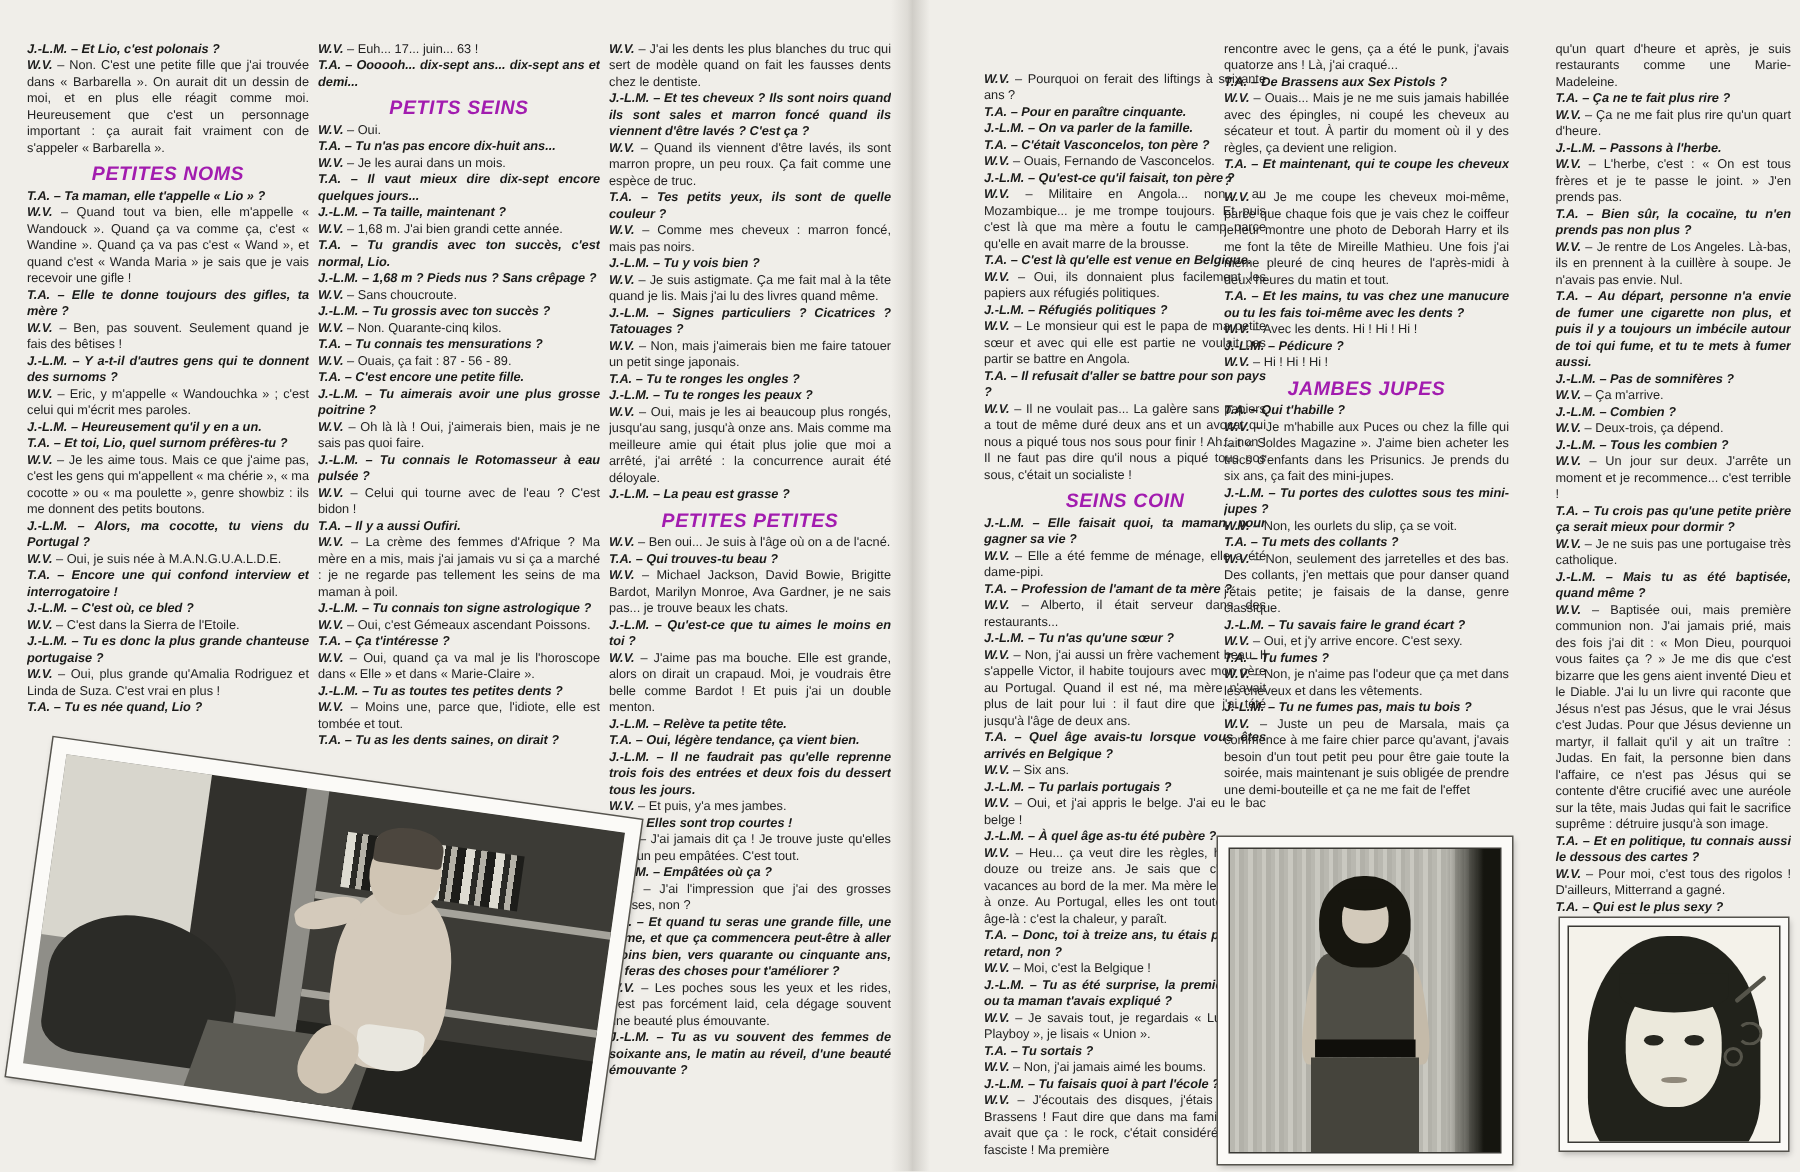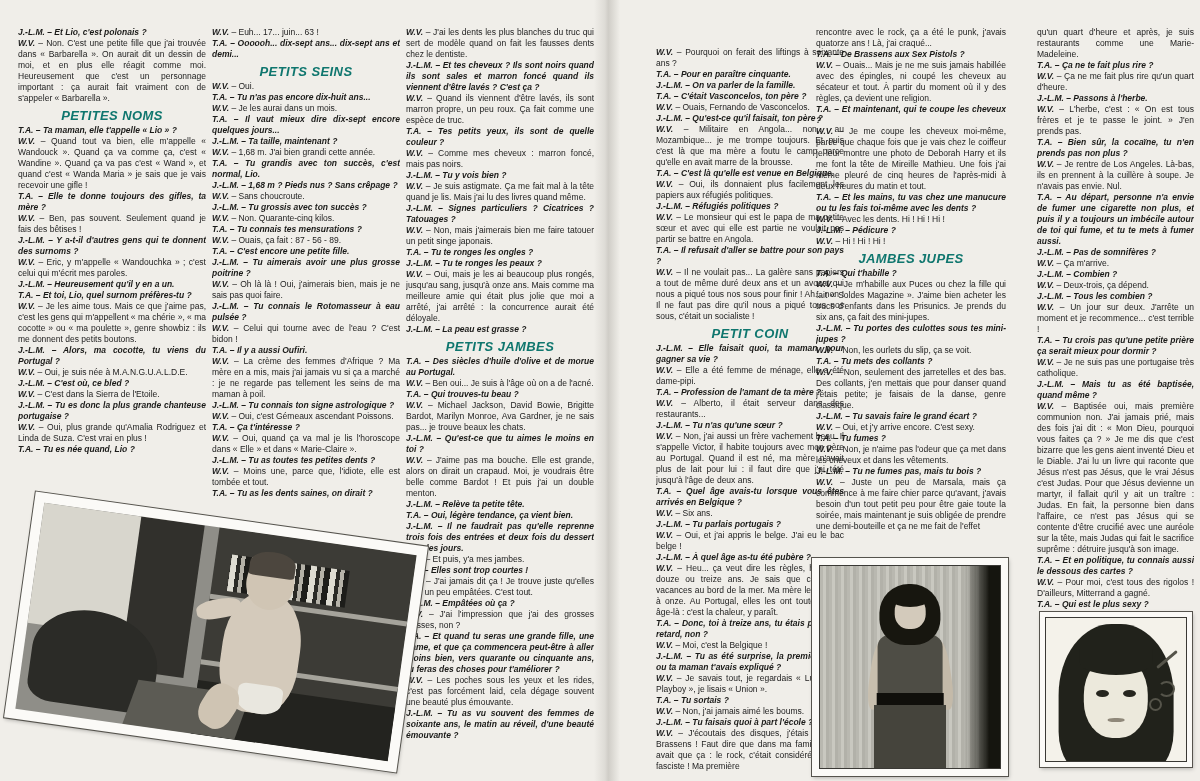--- a/index.html
+++ b/index.html
@@ -16,21 +16,21 @@
   .col{
     position:absolute;font-size:8.5px;line-height:11px;text-align:justify;
     overflow:hidden;color:#222;
   }
   .col p{margin:0;}
   .col p.q{font-style:italic;font-weight:bold;color:#1a1a18;}
   .col p.a{font-style:normal;font-weight:normal;}
   .spk{font-weight:bold;font-style:italic;}
   h3.sec{
     font-size:13px;font-weight:bold;font-style:italic;text-align:center;
-    margin:6px 0 4px 0;letter-spacing:.4px;color:#0f766e;
+    margin:6px 0 4px 0;letter-spacing:.4px;color:#a21caf;
   }
   .pagenum{position:absolute;font-size:16px;color:#33332f;margin-top:33px;}
   
   .photo-frame{position:absolute;background:#fbfaf7;box-shadow:0 0 0 1px #55534d, 1px 2px 4px rgba(0,0,0,.25);}
   
   .baby-frame{left:18px;top:518px;width:396px;height:228px;transform:rotate(8deg);transform-origin:50% 50%;padding:10px;box-sizing:border-box;}
   .baby-scene{position:relative;width:100%;height:100%;background:#8f8e88;overflow:hidden;}
   .baby-wall{position:absolute;left:0;top:0;width:34%;height:58%;background:#d8d6cd;}
   .baby-panel{position:absolute;left:26%;top:0;width:17%;height:74%;background:#31302c;}
   .baby-shelves{position:absolute;left:47%;top:0;width:53%;height:100%;background:#3c3b36;}
@@ -91,20 +91,21 @@
       <p class="a"><span class="spk">W.V. </span>– Quand tout va bien, elle m'appelle « Wandouck ». Quand ça va comme ça, c'est « Wandine ». Quand ça va pas c'est « Wand », et quand c'est « Wanda Maria » je sais que je vais recevoir une gifle !</p>
       <p class="q"><span class="spk">T.A. </span>– Elle te donne toujours des gifles, ta mère ?</p>
       <p class="a"><span class="spk">W.V. </span>– Ben, pas souvent. Seulement quand je fais des bêtises !</p>
       <p class="q"><span class="spk">J.-L.M. </span>– Y a-t-il d'autres gens qui te donnent des surnoms ?</p>
       <p class="a"><span class="spk">W.V. </span>– Eric, y m'appelle « Wandouchka » ; c'est celui qui m'écrit mes paroles.</p>
       <p class="q"><span class="spk">J.-L.M. </span>– Heureusement qu'il y en a un.</p>
       <p class="q"><span class="spk">T.A. </span>– Et toi, Lio, quel surnom préfères-tu ?</p>
       <p class="a"><span class="spk">W.V. </span>– Je les aime tous. Mais ce que j'aime pas, c'est les gens qui m'appellent « ma chérie », « ma cocotte » ou « ma poulette », genre showbiz : ils me donnent des petits boutons.</p>
       <p class="q"><span class="spk">J.-L.M. </span>– Alors, ma cocotte, tu viens du Portugal ?</p>
       <p class="a"><span class="spk">W.V. </span>– Oui, je suis née à M.A.N.G.U.A.L.D.E.</p>
+      <p class="q"><span class="spk">T.A. </span>– Encore une qui confond interview et interrogatoire !</p>
       <p class="q"><span class="spk">J.-L.M. </span>– C'est où, ce bled ?</p>
       <p class="a"><span class="spk">W.V. </span>– C'est dans la Sierra de l'Etoile.</p>
       <p class="q"><span class="spk">J.-L.M. </span>– Tu es donc la plus grande chanteuse portugaise ?</p>
       <p class="a"><span class="spk">W.V. </span>– Oui, plus grande qu'Amalia Rodriguez et Linda de Suza. C'est vrai en plus !</p>
       <p class="q"><span class="spk">T.A. </span>– Tu es née quand, Lio ?</p>
     </div>
   <div class="col" style="left:212px;top:27px;width:188px;height:494px;">
       <p class="a"><span class="spk">W.V. </span>– Euh... 17... juin... 63 !</p>
       <p class="q"><span class="spk">T.A. </span>– Oooooh... dix-sept ans... dix-sept ans et demi...</p>
       <h3 class="sec">PETITS SEINS</h3>
@@ -143,22 +144,21 @@
       <p class="q"><span class="spk">T.A. </span>– Tes petits yeux, ils sont de quelle couleur ?</p>
       <p class="a"><span class="spk">W.V. </span>– Comme mes cheveux : marron foncé, mais pas noirs.</p>
       <p class="q"><span class="spk">J.-L.M. </span>– Tu y vois bien ?</p>
       <p class="a"><span class="spk">W.V. </span>– Je suis astigmate. Ça me fait mal à la tête quand je lis. Mais j'ai lu des livres quand même.</p>
       <p class="q"><span class="spk">J.-L.M. </span>– Signes particuliers ? Cicatrices ? Tatouages ?</p>
       <p class="a"><span class="spk">W.V. </span>– Non, mais j'aimerais bien me faire tatouer un petit singe japonais.</p>
       <p class="q"><span class="spk">T.A. </span>– Tu te ronges les ongles ?</p>
       <p class="q"><span class="spk">J.-L.M. </span>– Tu te ronges les peaux ?</p>
       <p class="a"><span class="spk">W.V. </span>– Oui, mais je les ai beaucoup plus rongés, jusqu'au sang, jusqu'à onze ans. Mais comme ma meilleure amie qui était plus jolie que moi a arrêté, j'ai arrêté : la concurrence aurait été déloyale.</p>
       <p class="q"><span class="spk">J.-L.M. </span>– La peau est grasse ?</p>
-      <h3 class="sec">PETITS JAMBES</h3>
-      <p class="q"><span class="spk">T.A. </span>– Des siècles d'huile d'olive et de morue au Portugal.</p>
+      <h3 class="sec">PETITES PETITES</h3>
       <p class="a"><span class="spk">W.V. </span>– Ben oui... Je suis à l'âge où on a de l'acné.</p>
       <p class="q"><span class="spk">T.A. </span>– Qui trouves-tu beau ?</p>
       <p class="a"><span class="spk">W.V. </span>– Michael Jackson, David Bowie, Brigitte Bardot, Marilyn Monroe, Ava Gardner, je ne sais pas... je trouve beaux les chats.</p>
       <p class="q"><span class="spk">J.-L.M. </span>– Qu'est-ce que tu aimes le moins en toi ?</p>
       <p class="a"><span class="spk">W.V. </span>– J'aime pas ma bouche. Elle est grande, alors on dirait un crapaud. Moi, je voudrais être belle comme Bardot ! Et puis j'ai un double menton.</p>
       <p class="q"><span class="spk">J.-L.M. </span>– Relève ta petite tête.</p>
       <p class="q"><span class="spk">T.A. </span>– Oui, légère tendance, ça vient bien.</p>
       <p class="q"><span class="spk">J.-L.M. </span>– Il ne faudrait pas qu'elle reprenne trois fois des entrées et deux fois du dessert tous les jours.</p>
       <p class="a"><span class="spk">W.V. </span>– Et puis, y'a mes jambes.</p>
       <p class="q"><span class="spk">T.A. </span>– Elles sont trop courtes !</p>
@@ -177,21 +177,21 @@
       <p class="q"><span class="spk">T.A. </span>– C'était Vasconcelos, ton père ?</p>
       <p class="a"><span class="spk">W.V. </span>– Ouais, Fernando de Vasconcelos.</p>
       <p class="q"><span class="spk">J.-L.M. </span>– Qu'est-ce qu'il faisait, ton père ?</p>
       <p class="a"><span class="spk">W.V. </span>– Militaire en Angola... non... au Mozambique... je me trompe toujours. Et puis c'est là que ma mère a foutu le camp parce qu'elle en avait marre de la brousse.</p>
       <p class="q"><span class="spk">T.A. </span>– C'est là qu'elle est venue en Belgique.</p>
       <p class="a"><span class="spk">W.V. </span>– Oui, ils donnaient plus facilement les papiers aux réfugiés politiques.</p>
       <p class="q"><span class="spk">J.-L.M. </span>– Réfugiés politiques ?</p>
       <p class="a"><span class="spk">W.V. </span>– Le monsieur qui est le papa de ma petite sœur et avec qui elle est partie ne voulait pas partir se battre en Angola.</p>
       <p class="q"><span class="spk">T.A. </span>– Il refusait d'aller se battre pour son pays ?</p>
       <p class="a"><span class="spk">W.V. </span>– Il ne voulait pas... La galère sans papiers a tout de même duré deux ans et un avocat qui nous a piqué tous nos sous pour finir ! Ah... non ! Il ne faut pas dire qu'il nous a piqué tous nos sous, c'était un socialiste !</p>
-      <h3 class="sec">PETIT COIN</h3>
+      <h3 class="sec">SEINS COIN</h3>
       <p class="q"><span class="spk">J.-L.M. </span>– Elle faisait quoi, ta maman, pour gagner sa vie ?</p>
       <p class="a"><span class="spk">W.V. </span>– Elle a été femme de ménage, elle a été dame-pipi.</p>
       <p class="q"><span class="spk">T.A. </span>– Profession de l'amant de ta mère ?</p>
       <p class="a"><span class="spk">W.V. </span>– Alberto, il était serveur dans des restaurants...</p>
       <p class="q"><span class="spk">J.-L.M. </span>– Tu n'as qu'une sœur ?</p>
       <p class="a"><span class="spk">W.V. </span>– Non, j'ai aussi un frère vachement beau. Il s'appelle Victor, il habite toujours avec mon père au Portugal. Quand il est né, ma mère n'avait plus de lait pour lui : il faut dire que j'ai tété jusqu'à l'âge de deux ans.</p>
       <p class="q"><span class="spk">T.A. </span>– Quel âge avais-tu lorsque vous êtes arrivés en Belgique ?</p>
       <p class="a"><span class="spk">W.V. </span>– Six ans.</p>
       <p class="q"><span class="spk">J.-L.M. </span>– Tu parlais portugais ?</p>
       <p class="a"><span class="spk">W.V. </span>– Oui, et j'ai appris le belge. J'ai eu le bac belge !</p>
@@ -200,21 +200,21 @@
       <p class="q"><span class="spk">T.A. </span>– Donc, toi à treize ans, tu étais plutôt en retard, non ?</p>
       <p class="a"><span class="spk">W.V. </span>– Moi, c'est la Belgique !</p>
       <p class="q"><span class="spk">J.-L.M. </span>– Tu as été surprise, la première fois, ou ta maman t'avais expliqué ?</p>
       <p class="a"><span class="spk">W.V. </span>– Je savais tout, je regardais « Lui » et « Playboy », je lisais « Union ».</p>
       <p class="q"><span class="spk">T.A. </span>– Tu sortais ?</p>
       <p class="a"><span class="spk">W.V. </span>– Non, j'ai jamais aimé les boums.</p>
       <p class="q"><span class="spk">J.-L.M. </span>– Tu faisais quoi à part l'école ?</p>
       <p class="a"><span class="spk">W.V. </span>– J'écoutais des disques, j'étais folle de Brassens ! Faut dire que dans ma famille, il n'y avait que ça : le rock, c'était considéré comme fasciste ! Ma première</p>
     </div>
   <div class="col" style="left:816px;top:27px;width:190px;height:528px;">
-      <p class="a">rencontre avec le rock, ça a été le punk, j'avais quatorze ans ! Là, j'ai craqué...</p>
+      <p class="a">rencontre avec le gens, ça a été le punk, j'avais quatorze ans ! Là, j'ai craqué...</p>
       <p class="q"><span class="spk">T.A. </span>– De Brassens aux Sex Pistols ?</p>
       <p class="a"><span class="spk">W.V. </span>– Ouais... Mais je ne me suis jamais habillée avec des épingles, ni coupé les cheveux au sécateur et tout. À partir du moment où il y des règles, ça devient une religion.</p>
       <p class="q"><span class="spk">T.A. </span>– Et maintenant, qui te coupe les cheveux ?</p>
       <p class="a"><span class="spk">W.V. </span>– Je me coupe les cheveux moi-même, parce que chaque fois que je vais chez le coiffeur je leur montre une photo de Deborah Harry et ils me font la tête de Mireille Mathieu. Une fois j'ai même pleuré de cinq heures de l'après-midi à deux heures du matin et tout.</p>
       <p class="q"><span class="spk">T.A. </span>– Et les mains, tu vas chez une manucure ou tu les fais toi-même avec les dents ?</p>
       <p class="a"><span class="spk">W.V. </span>– Avec les dents. Hi ! Hi ! Hi !</p>
       <p class="q"><span class="spk">J.-L.M. </span>– Pédicure ?</p>
       <p class="a"><span class="spk">W.V. </span>– Hi ! Hi ! Hi !</p>
       <h3 class="sec">JAMBES JUPES</h3>
       <p class="q"><span class="spk">T.A. </span>– Qui t'habille ?</p>

